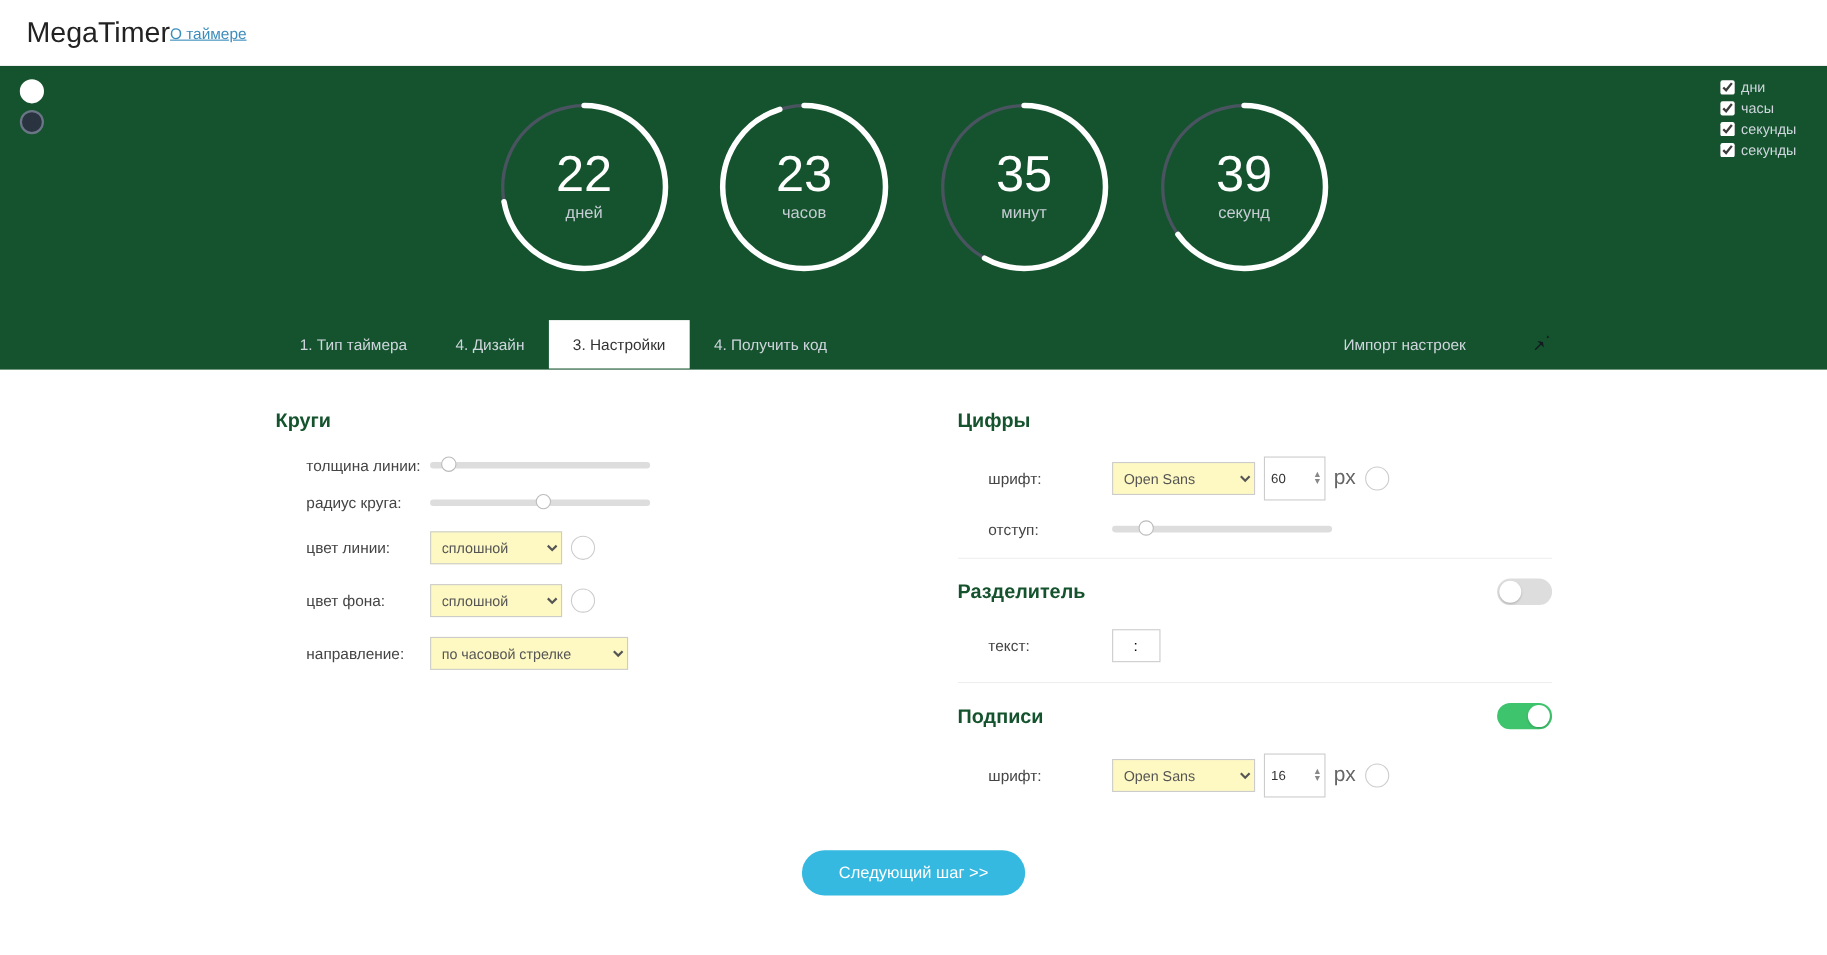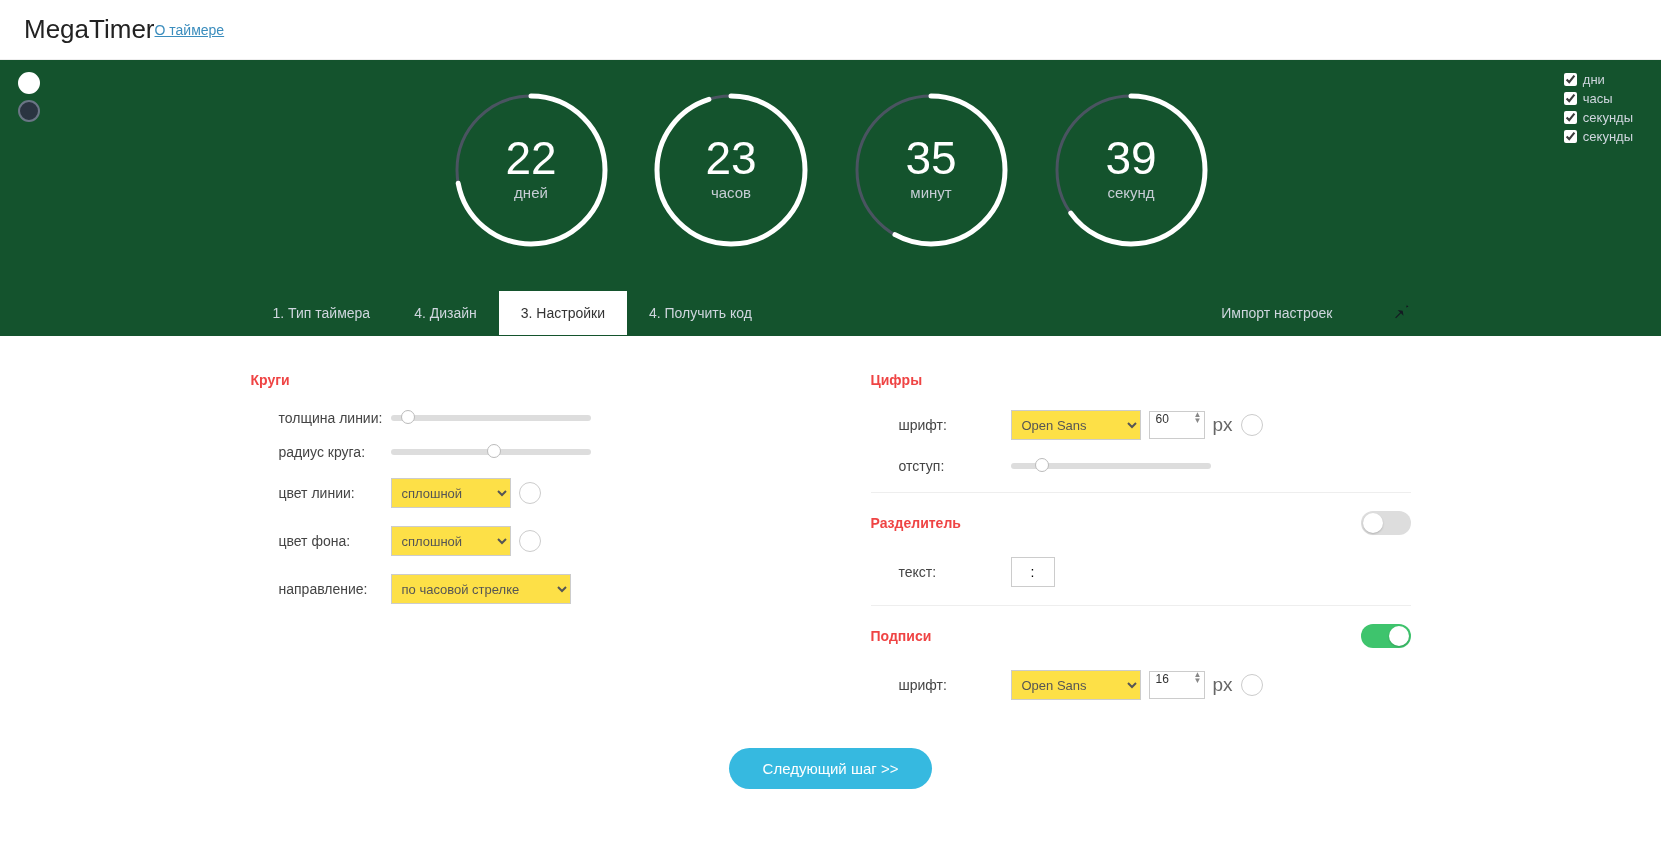--- a/index.html
+++ b/index.html
@@ -24,36 +24,36 @@
 
 .tabs { display: flex; align-items: center; max-width: 1200px; margin: 0 auto; padding: 0 20px; }
 .tab { padding: 14px 22px; color: #cfd6de; font-size: 14px; cursor: pointer; }
 .tab.active { background: #fff; color: #333; }
 .spacer { flex: 1; }
 .import-link { color: #cfd6de; font-size: 14px; cursor: pointer; padding: 14px 18px; }
 .pin-icon { color: #1c232d; font-size: 22px; margin-left: 30px; margin-right: -10px; cursor: pointer; padding: 10px; }
 
 .settings { max-width: 1200px; margin: 0 auto; display: flex; gap: 80px; padding: 36px 20px 20px 20px; }
 .col { flex: 1; }
-.section-title { font-weight: 700; font-size: 14px; margin-bottom: 22px; color: #ef4444; display:flex; align-items:center; justify-content:space-between;}
+.section-title { font-weight: 700; font-size: 18px; margin-bottom: 22px; color: #14532d; display:flex; align-items:center; justify-content:space-between;}
 .row { display: flex; align-items: center; margin-bottom: 18px; }
 .row-label { width: 140px; padding-left: 28px; font-size: 14px; color: #444; }
 .row-ctrl { flex: 1; display: flex; align-items: center; gap: 8px; }
 
 .slider { width: 200px; height: 6px; background: #ddd; border-radius: 3px; position: relative; cursor: pointer; }
 .slider .thumb { position: absolute; top: -5px; width: 14px; height: 14px; background: #fff; border: 1px solid #bbb; border-radius: 50%; }
 
-select { height: 30px; border: 1px solid #ccc; background: #fde047; padding: 0 6px; font-size: 13px; color: #555; }
+select { height: 30px; border: 1px solid #ccc; background: #fef9c3; padding: 0 6px; font-size: 13px; color: #555; }
 select.sel-md { width: 120px; }
 select.sel-lg { width: 180px; }
 select.sel-font { width: 130px; }
 
 .color-circle { width: 22px; height: 22px; border-radius: 50%; border: 1px solid #ccc; background: #fff; cursor: pointer; }
 
-.numbox { width: 56px; height: 28px; border: 1px solid #ccc; display: inline-flex; align-items: flex-start; justify-content: space-between; padding: 0 2px 0 6px; font-size: 12px; background: #fff; }
+.numbox { width: 56px; height: 40px; border: 1px solid #ccc; display: inline-flex; align-items: center; justify-content: space-between; padding: 0 2px 0 6px; font-size: 12px; background: #fff; }
 .numbox .spin { font-size: 8px; line-height: 6px; color: #888; cursor:pointer; }
 .px { font-size: 19px; color: #666; }
 
 .textin { width: 44px; height: 30px; border: 1px solid #ccc; text-align: center; font-size: 14px; }
 
 .toggle { width: 50px; height: 24px; border-radius: 12px; background: #ddd; position: relative; cursor: pointer; }
 .toggle .knob { position: absolute; top: 2px; width: 20px; height: 20px; background: #fff; border-radius: 50%; box-shadow: 0 1px 2px rgba(0,0,0,.2); }
 .toggle.off .knob { left: 2px; }
 .toggle.on { background: #3ec46d; }
 .toggle.on .knob { right: 2px; }

